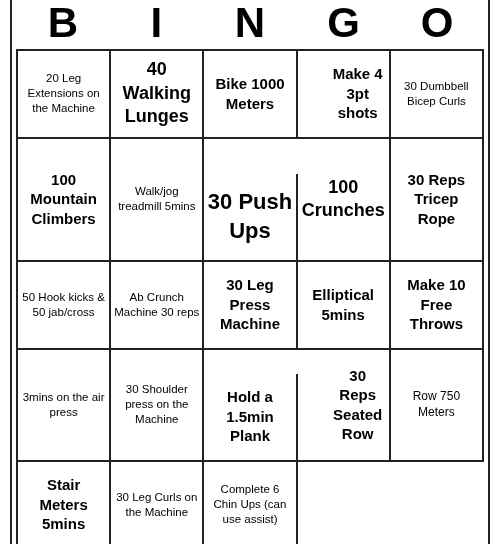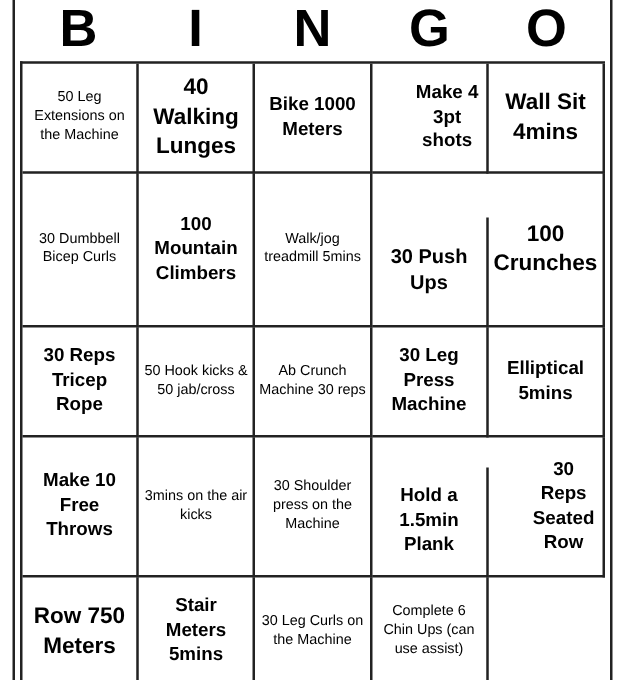--- a/index.html
+++ b/index.html
@@ -56,38 +56,37 @@
 
 <div class="bingo-card">
   <div class="bingo-header">
     <span class="bingo-letter">B</span>
     <span class="bingo-letter">I</span>
     <span class="bingo-letter">N</span>
     <span class="bingo-letter">G</span>
     <span class="bingo-letter">O</span>
   </div>
   <div class="bingo-grid" id="bingo-grid">
-  <div class="bingo-cell" style="font-size: 11.5px;">50 Leg Extensions on the Machine</div>
+  <div class="bingo-cell" style="font-size: 11.5px;">20 Leg Extensions on the Machine</div>
       <div class="bingo-cell" style="font-size: 18px; font-weight: bold;">40 Walking Lunges</div>
       <div class="bingo-cell" style="font-size: 15px; font-weight: bold;">Bike 1000 Meters</div>
       <div class="bingo-cell" style="font-size: 15px; font-weight: bold; padding-left: 32px;">Make 4 3pt shots</div>
-      <div class="bingo-cell" style="font-size: 18px; font-weight: bold;">Wall Sit 4mins</div>
       <div class="bingo-cell" style="font-size: 11.5px;">30 Dumbbell Bicep Curls</div>
       <div class="bingo-cell" style="font-size: 15px; font-weight: bold;">100 Mountain Climbers</div>
       <div class="bingo-cell" style="font-size: 11.5px; text-align: center;">Walk/jog treadmill 5mins</div>
-      <div class="bingo-cell" style="font-size: 16px; font-weight: bold; margin-top: 35px;">30 Push Ups</div>
+      <div class="bingo-cell" style="font-size: 22px; font-weight: bold; margin-top: 35px;">30 Push Ups</div>
       <div class="bingo-cell" style="font-size: 18px; font-weight: bold;">100 Crunches</div>
       <div class="bingo-cell" style="font-size: 15px; font-weight: bold;">30 Reps Tricep Rope</div>
       <div class="bingo-cell" style="font-size: 11.5px;">50 Hook kicks &amp; 50 jab/cross</div>
       <div class="bingo-cell" style="font-size: 11.5px;">Ab Crunch Machine 30 reps</div>
       <div class="bingo-cell" style="font-size: 15px; font-weight: bold;">30 Leg Press Machine</div>
       <div class="bingo-cell" style="font-size: 15px; font-weight: bold;">Elliptical 5mins</div>
       <div class="bingo-cell" style="font-size: 15px; font-weight: bold;">Make 10 Free Throws</div>
-      <div class="bingo-cell" style="font-size: 11.5px;">3mins on the air kicks</div>
+      <div class="bingo-cell" style="font-size: 11.5px;">3mins on the air press</div>
       <div class="bingo-cell" style="font-size: 11.5px;">30 Shoulder press on the Machine</div>
       <div class="bingo-cell" style="font-size: 15px; font-weight: bold; margin-top: 24px;">Hold a 1.5min Plank</div>
       <div class="bingo-cell" style="font-size: 15px; font-weight: bold; padding-left: 32px;">30 Reps Seated Row</div>
-      <div class="bingo-cell" style="font-size: 18px; font-weight: bold;">Row 750 Meters</div>
+      <div class="bingo-cell" style="font-size: 12px; font-weight: normal;">Row 750 Meters</div>
       <div class="bingo-cell" style="font-size: 15px; font-weight: bold;">Stair Meters 5mins</div>
       <div class="bingo-cell" style="font-size: 11.5px;">30 Leg Curls on the Machine</div>
       <div class="bingo-cell" style="font-size: 11.5px;">Complete 6 Chin Ups (can use assist)</div>
     </div>
 </div>
 
 </body></html>

